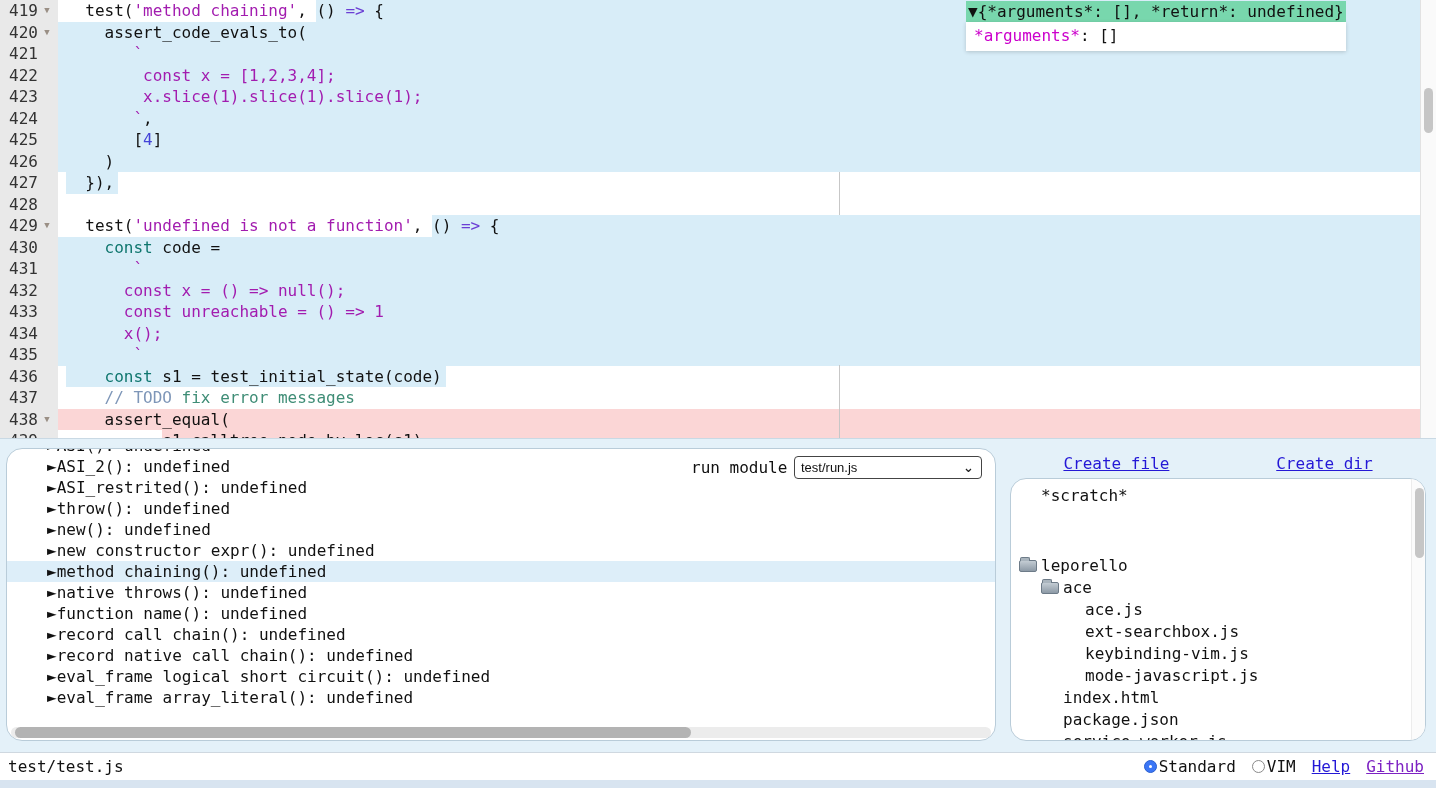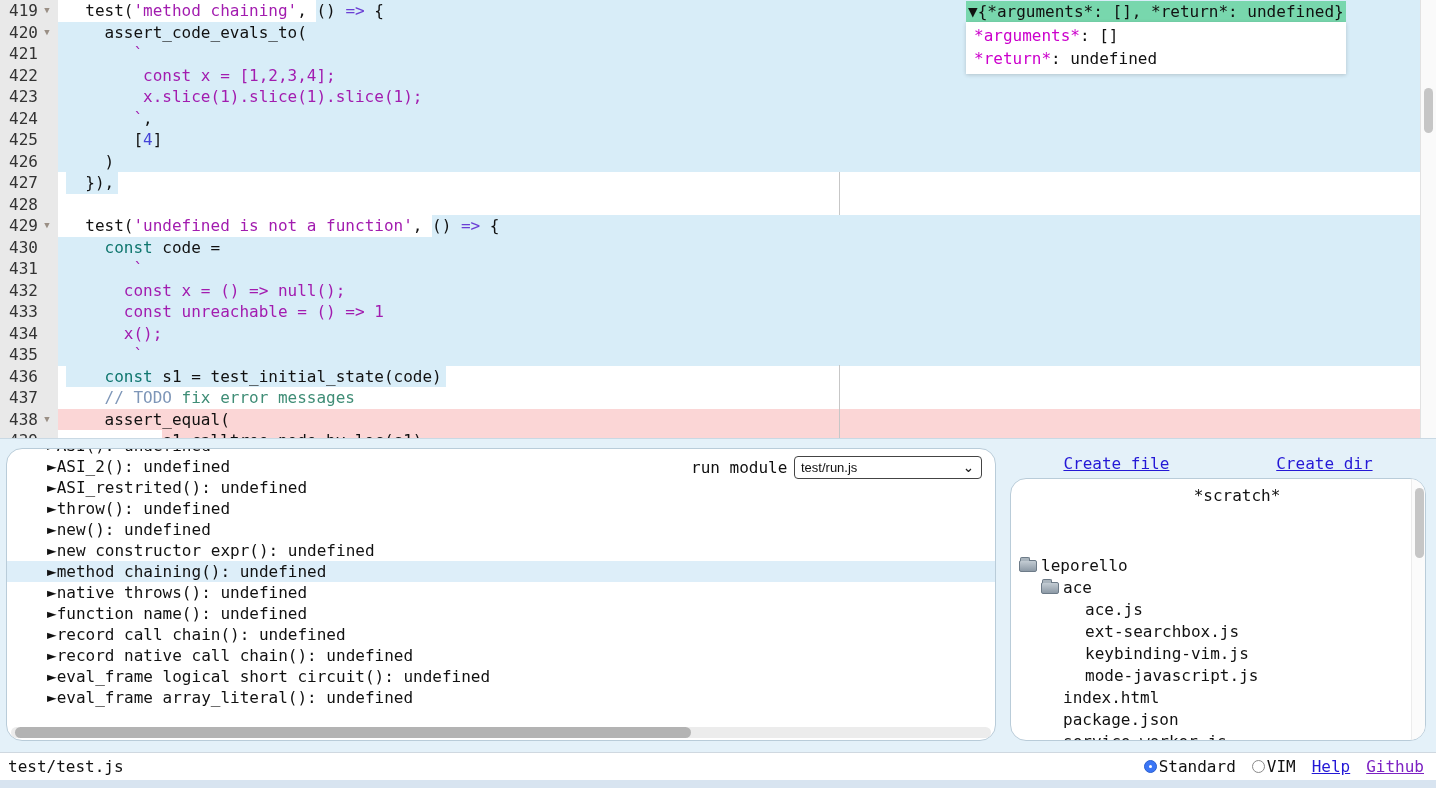--- a/index.html
+++ b/index.html
@@ -189,21 +189,20 @@
       </div>
     <div class="divider-seg" style="left:839px; top:172px; height:43px;"></div>
     <div class="divider-seg" style="left:839px; top:365px; height:74px;"></div>
     <div class="vscroll">
       <div class="thumb" style="top:88px; height:45px;"></div>
     </div>
     <div class="tooltip">
       <div class="tt-head">▼{*arguments*: [], *return*: undefined}</div>
       <div class="tt-body" id="tt-body">
           <div class="tt-row"><span class="tok-m">*arguments*</span><span>: []</span></div>
-          <div class="tt-row"><span class="tok-m">*return*</span><span>: undefined</span></div>
         </div>
     </div>
   </div>
 
   <div class="panel results-panel">
     <div class="rlist" id="rlist">
         <div class="ritem"><span class="arrow">►</span><span>ASI(): undefined</span></div>
         <div class="ritem"><span class="arrow">►</span><span>ASI_2(): undefined</span></div>
         <div class="ritem"><span class="arrow">►</span><span>ASI_restrited(): undefined</span></div>
         <div class="ritem"><span class="arrow">►</span><span>throw(): undefined</span></div>
@@ -226,21 +225,21 @@
       <div class="thumb"></div>
     </div>
   </div>
 
   <div class="tree-header">
     <a href="#">Create file</a>
     <a href="#">Create dir</a>
   </div>
   <div class="panel tree-panel">
     <div class="tree" id="tree">
-        <div class="titem" style="padding-left: 38px; justify-content: center;"><span>*scratch*</span></div>
+        <div class="titem" style="padding-left: 30px;"><span>*scratch*</span></div>
         <div class="titem" style="padding-left: 8px; margin-top: 48px;"><span class="folder-ico"></span><span>leporello</span></div>
         <div class="titem" style="padding-left: 30px;"><span class="folder-ico"></span><span>ace</span></div>
         <div class="titem" style="padding-left: 74px;"><span>ace.js</span></div>
         <div class="titem" style="padding-left: 74px;"><span>ext-searchbox.js</span></div>
         <div class="titem" style="padding-left: 74px;"><span>keybinding-vim.js</span></div>
         <div class="titem" style="padding-left: 74px;"><span>mode-javascript.js</span></div>
         <div class="titem" style="padding-left: 52px;"><span>index.html</span></div>
         <div class="titem" style="padding-left: 52px;"><span>package.json</span></div>
         <div class="titem" style="padding-left: 52px;"><span>service_worker.js</span></div>
         <div class="titem" style=""><span class="folder-ico"></span><span>src</span></div>

